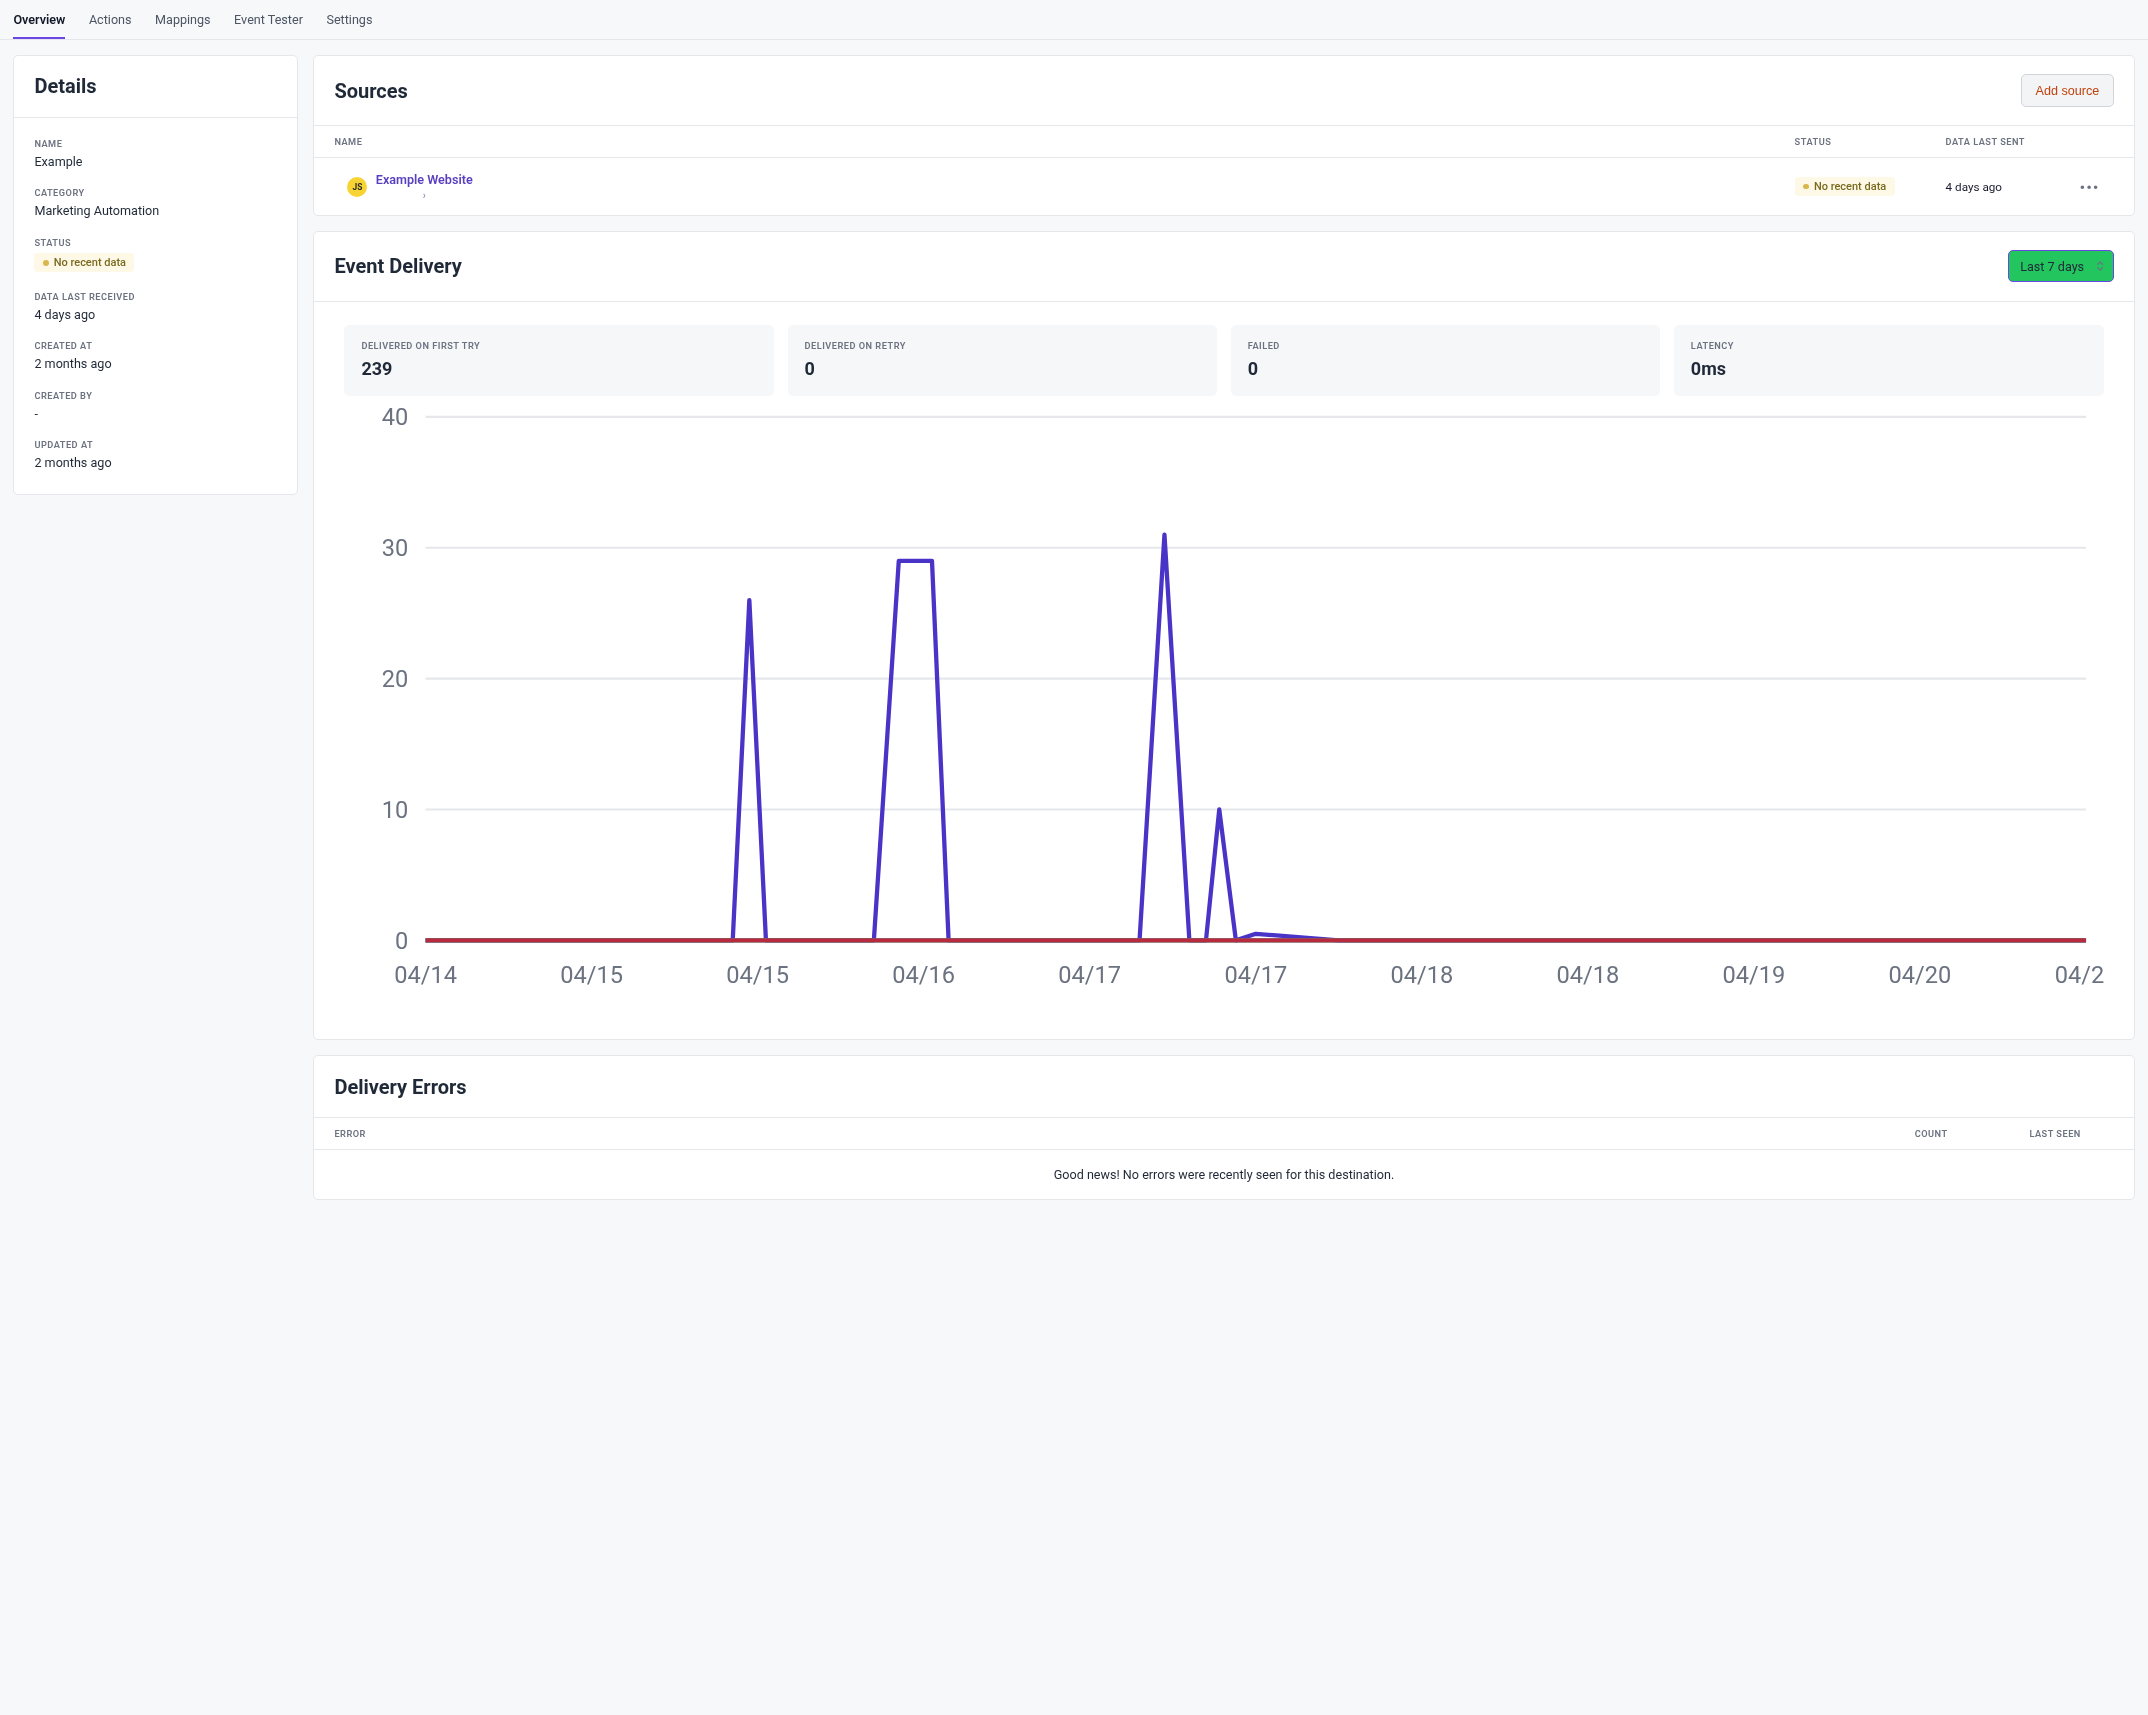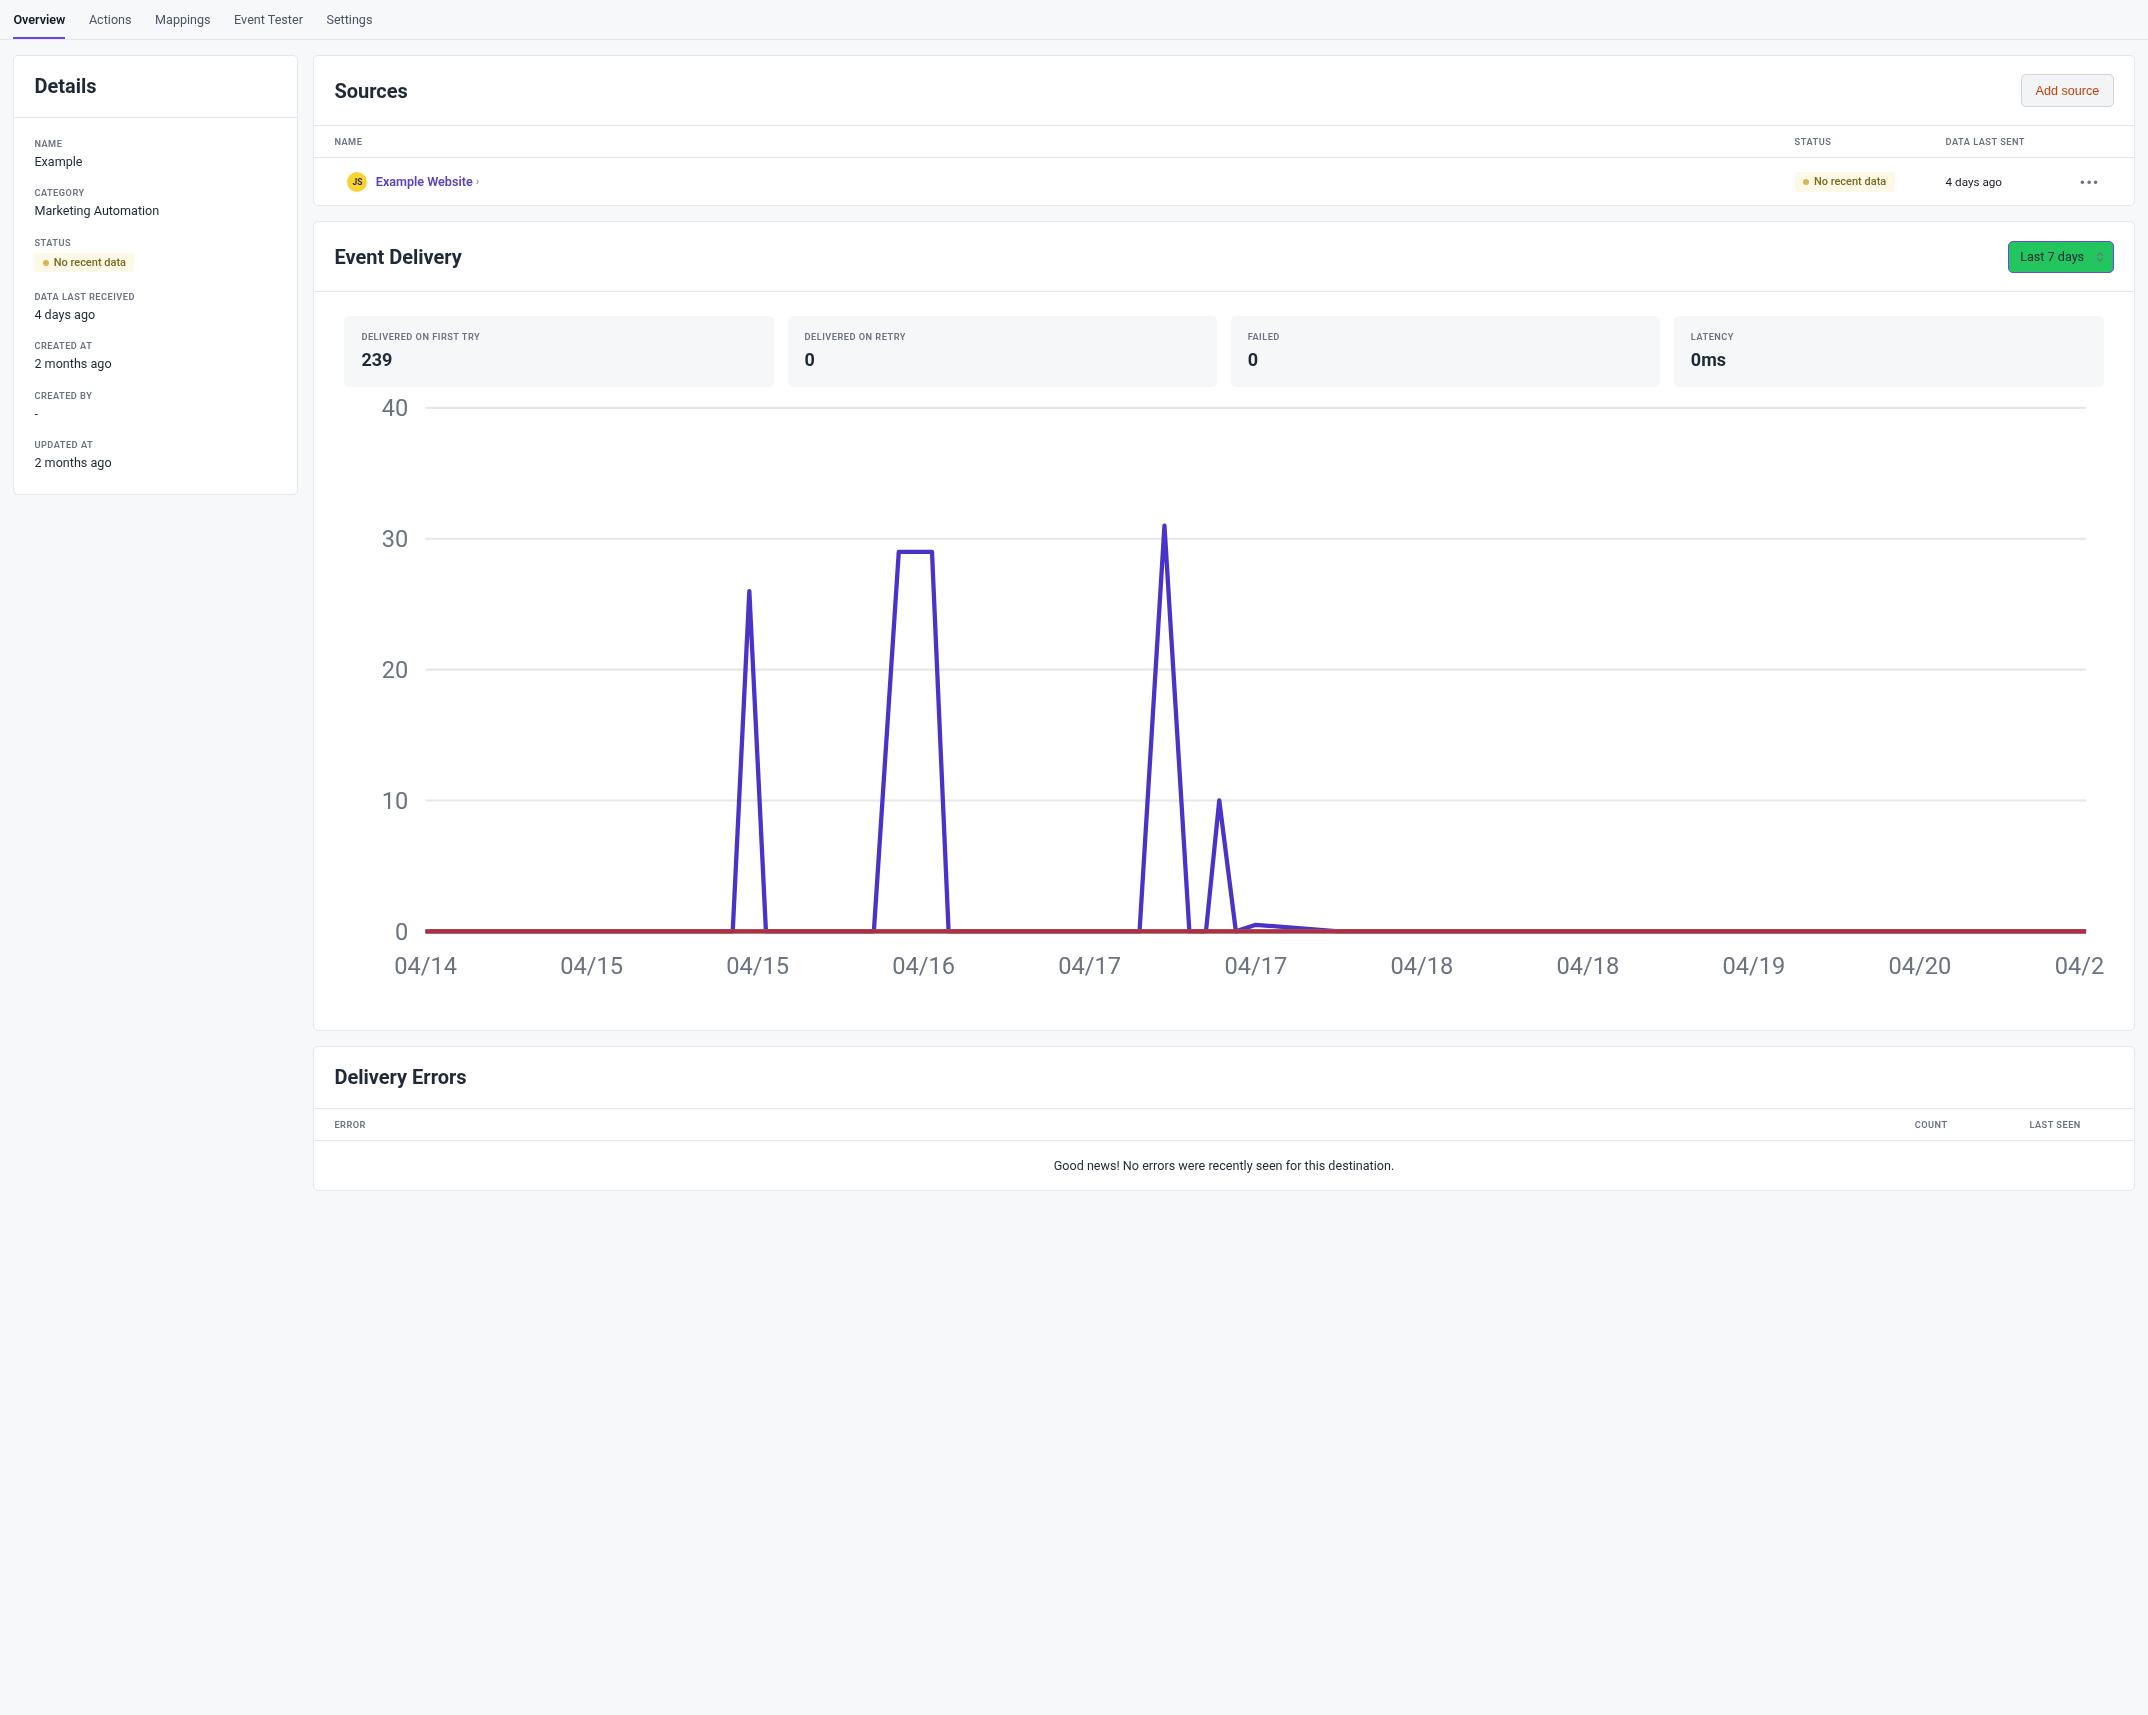--- a/index.html
+++ b/index.html
@@ -133,20 +133,21 @@
   display: flex; align-items: center; justify-content: center;
 }
 .source-link {
   color: #5a3fc0;
   font-weight: 600;
   font-size: 12.6px;
   text-decoration: none;
   display: inline-flex;
   align-items: center;
   gap: 3.4px;
+  flex-direction: column;
 }
 .chevron { font-size: 10px; color: #8b8faa; }
 .more-icon { color: #6b7280; font-size: 17px; letter-spacing: 0.8px; cursor: pointer; }
 .select {
   border: 1.3px solid #6b46e5;
   border-radius: 5px;
   padding: 7.6px 28.5px 7.6px 11.7px;
   font-size: 12.6px;
   color: #1f2937;
   background: #22c55e;

